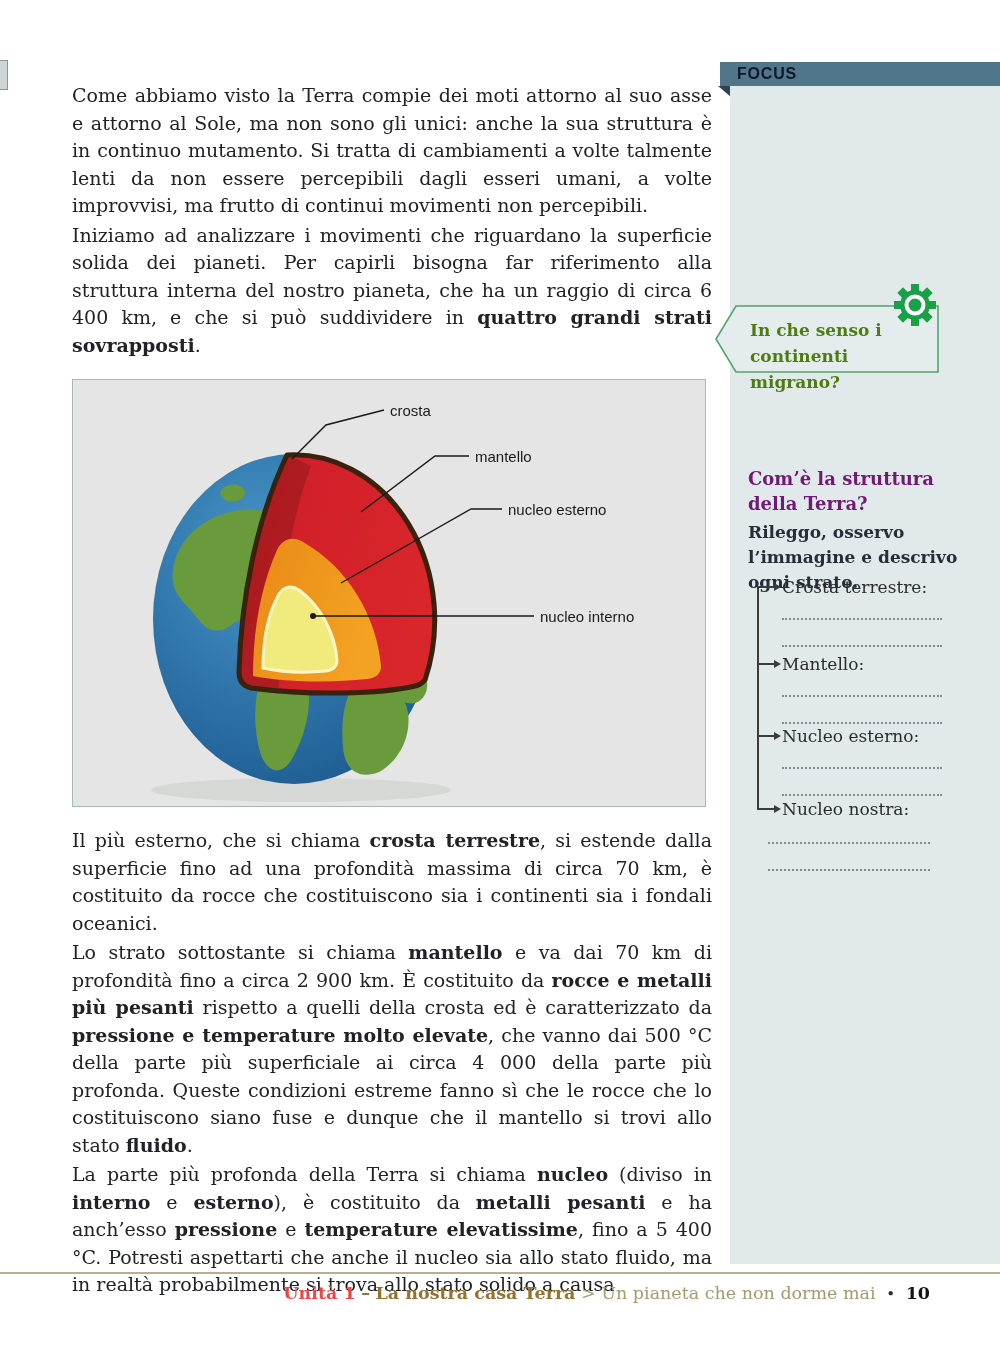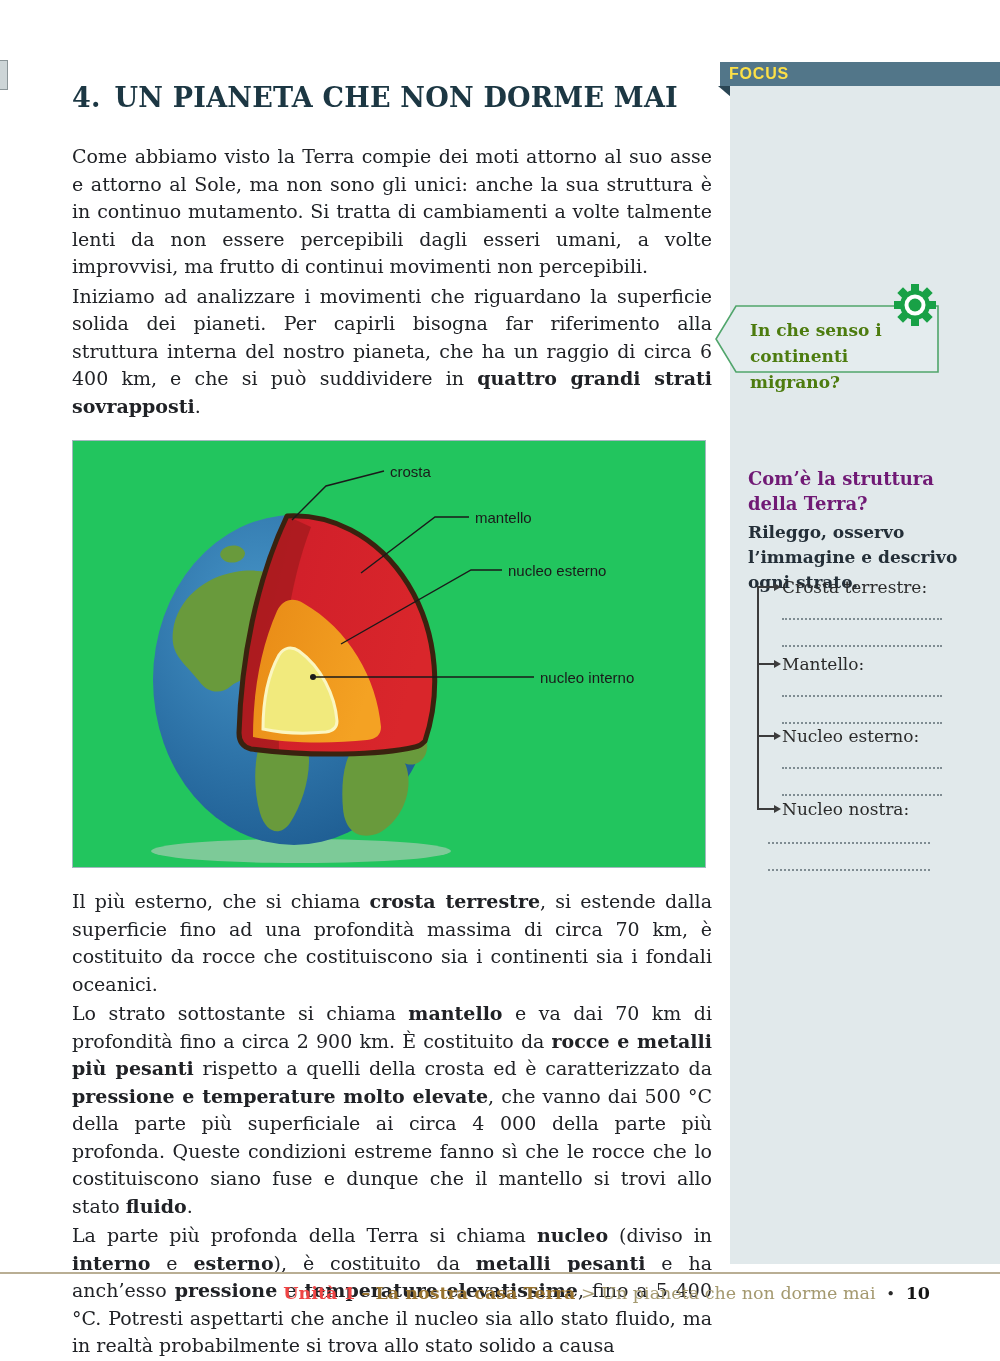--- a/index.html
+++ b/index.html
@@ -17,36 +17,36 @@
   .para{
     font-size:19px;line-height:27.5px;text-align:justify;margin:0 0 2px 0;
   }
   .para .b, h2 .b{font-weight:bold;}
   h2.subtitle{
     margin:26px 0 4px 0;font-size:21.5px;font-weight:bold;color:#1c3743;
   }
   h2.subtitle .snum{margin-right:12px;}
   
   .figure-frame{
-    margin-top:20px;width:632px;height:426px;border:1px solid #a3b8bf;background:#22c55e;
+    margin-top:20px;width:632px;height:426px;border:1px solid #a3b8bf;background:#e5e5e5;
   }
   .figure-frame svg{display:block;}
   .fig-label{font-family:"Liberation Sans", sans-serif;font-size:15px;fill:#1a1a1a;}
   .body-block{margin-top:20px;}
   
   .page-tab{position:absolute;left:0;top:60px;width:7px;height:28px;
     background:#cdd5d7;border-right:1px solid #8b9598;border-top:1px solid #8b9598;border-bottom:1px solid #8b9598;}
   
   .focus-bar{
     position:absolute;left:720px;top:62px;width:280px;height:24px;background:#527689;
     display:flex;align-items:center;
   }
   .focus-bar span{
-    font-family:"Liberation Sans", sans-serif;font-weight:bold;color:#fde047;
-    font-size:16px;letter-spacing:.8px;padding-left:9px;
+    font-family:"Liberation Sans", sans-serif;font-weight:bold;color:#0f172a;
+    font-size:16px;letter-spacing:.8px;padding-left:17px;
   }
   .focus-fold{
     position:absolute;left:718px;top:86px;width:0;height:0;
     border-top:11px solid #2a4654;border-left:13px solid transparent;
   }
   .side-panel{
     position:absolute;left:730px;top:86px;width:270px;height:1178px;background:#e1e9eb;
   }
   .qbox-svg{position:absolute;left:712px;top:304px;}
   .qbox-text{
@@ -86,23 +86,20 @@
   .footer .bullet{color:#2a2a2a;font-size:15px;padding:0 5px;}
   .footer .pagenum{font-weight:bold;color:#141414;}
 </style>
 </head>
 <body>
 
 <div class="page-tab"></div>
 
 <div class="main">
 
-  <h1 class="title">
-    <span class="tnum">4.</span><span>UN PIANETA CHE NON DORME MAI</span>
-  </h1>
 
   <p class="para">Come abbiamo visto la Terra compie dei moti attorno al suo asse e attorno al Sole, ma non sono gli unici: anche la sua struttura è in continuo mutamento. Si tratta di cambiamenti a volte talmente lenti da non essere percepibili dagli esseri umani, a volte improvvisi, ma frutto di continui movimenti non percepibili.</p>
 
 
   <p class="para"><span>Iniziamo ad analizzare i movimenti che riguardano la superficie solida dei pianeti. Per capirli bisogna far riferimento alla struttura interna del nostro pianeta, che ha un raggio di circa 6 400 km, e che si può suddividere in </span><span class="b">quattro grandi strati sovrapposti</span><span>.</span></p>
 
   <div class="figure-frame">
     <svg width="632" height="426" viewBox="0 0 632 426">
       <defs>
         <radialGradient id="ocean" cx="38%" cy="30%" r="80%">

